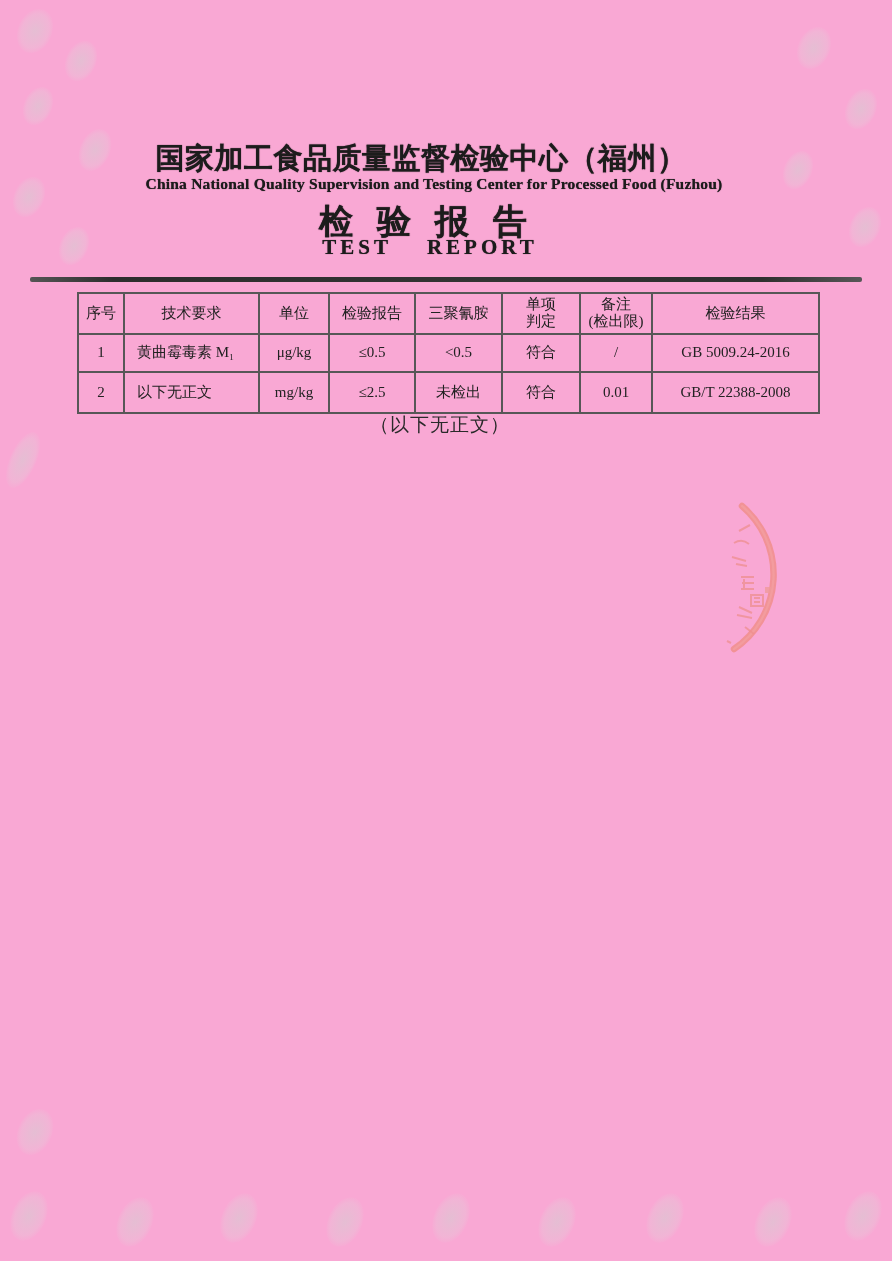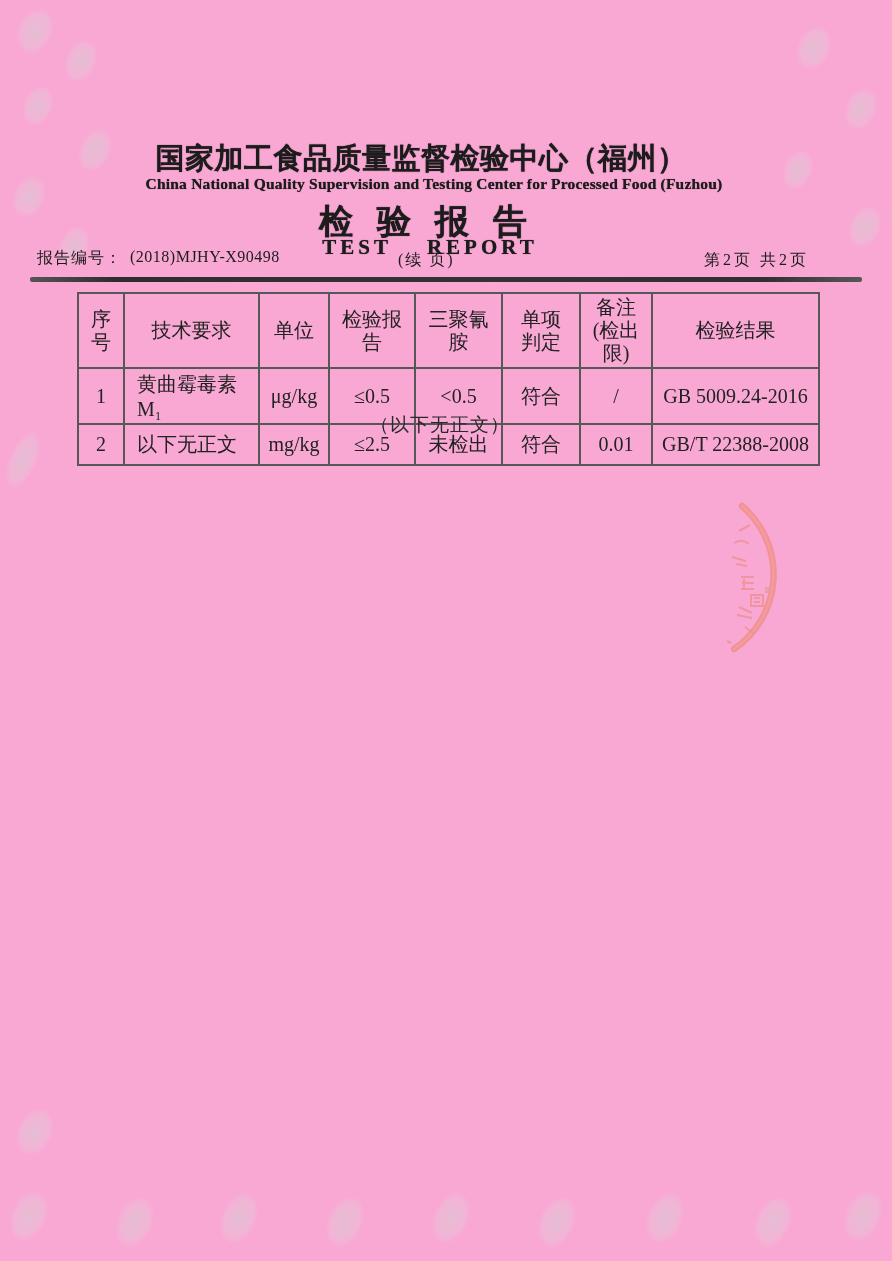--- a/index.html
+++ b/index.html
@@ -42,21 +42,21 @@
   .meta-right{position:absolute;left:704px;top:2px;letter-spacing:3px;}
   .rule{
     position:absolute;top:277px;left:30px;width:832px;height:5px;
     background:linear-gradient(90deg,#555 0%,#2d2d2d 10%,#333 55%,#2f2f2f 88%,#575757 100%);
     border-radius:2px;
   }
   
   table.results{
     position:absolute;top:292px;left:77px;width:741px;
     border-collapse:collapse;table-layout:fixed;
-    font-size:20px;color:#222;
+    font-size:15px;color:#222;
   }
   table.results th,table.results td{
     border:2px solid #575757;
     text-align:center;vertical-align:middle;
     padding:2px 3px;overflow:hidden;
     font-weight:normal;
   }
   table.results thead th{white-space:pre-line;line-height:1.15;height:34px;}
   table.results tbody tr.r1 td{height:32px;}
   table.results tbody tr.r2 td{height:35px;}
@@ -100,26 +100,20 @@
   <div class="blot" style="left:540px;top:1196px;width:34px;height:52px;"></div>
   <div class="blot" style="left:648px;top:1192px;width:34px;height:52px;"></div>
   <div class="blot" style="left:756px;top:1196px;width:34px;height:52px;"></div>
   <div class="blot" style="left:846px;top:1190px;width:34px;height:52px;"></div>
 
   <div class="org-cn">国家加工食品质量监督检验中心（福州）</div>
   <div class="org-en">China National Quality Supervision and Testing Center for Processed Food (Fuzhou)</div>
   <div class="title-cn">检验报告</div>
   <div class="title-en">TEST  REPORT</div>
 
-  <div class="meta-row">
-    <span class="meta-label">报告编号：</span>
-    <span class="meta-value">(2018)MJHY-X90498</span>
-    <span class="meta-center">(续 页)</span>
-    <span class="meta-right">第2页 共2页</span>
-  </div>
 
   <div class="rule"></div>
 
   <table class="results">
     <colgroup>
       <col style="width:46px">
         <col style="width:135px">
         <col style="width:70px">
         <col style="width:86px">
       <col style="width:87px">

